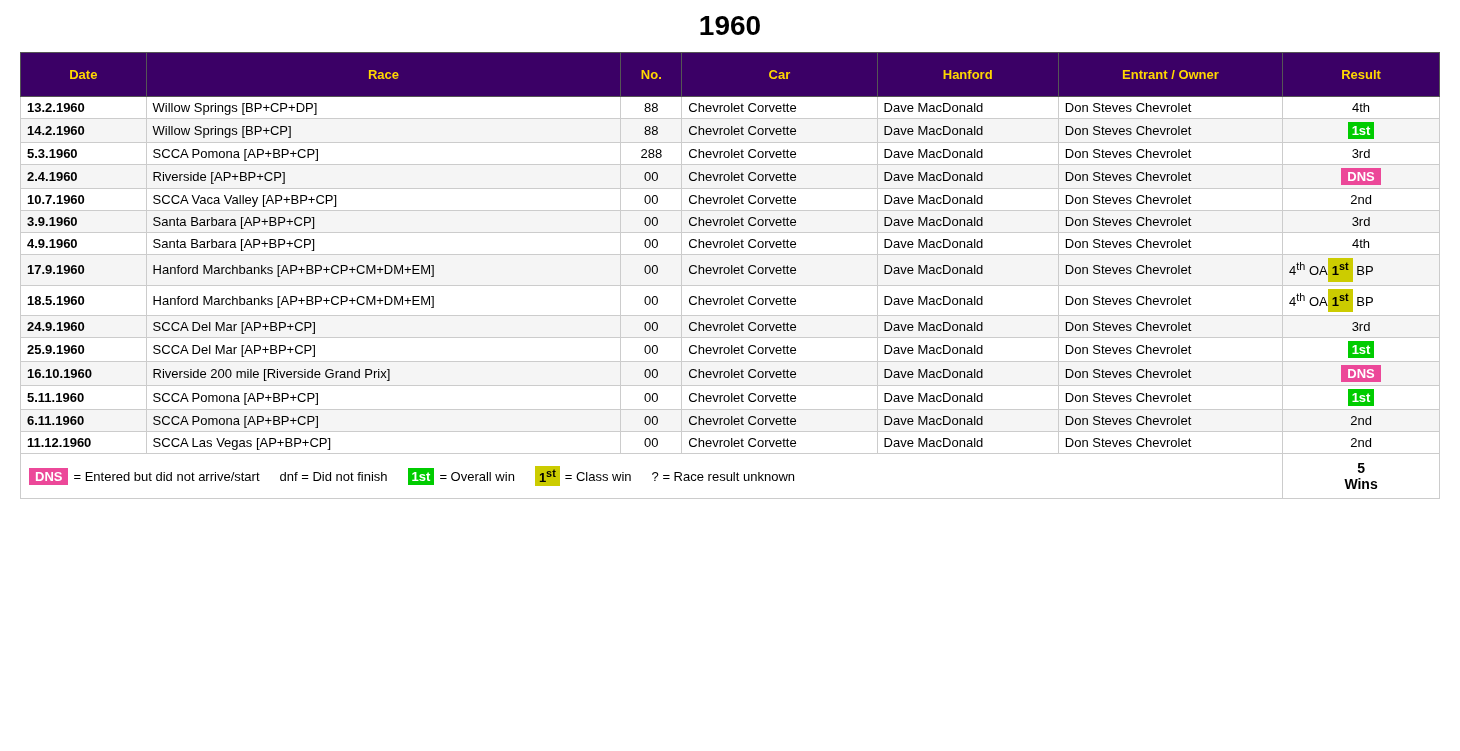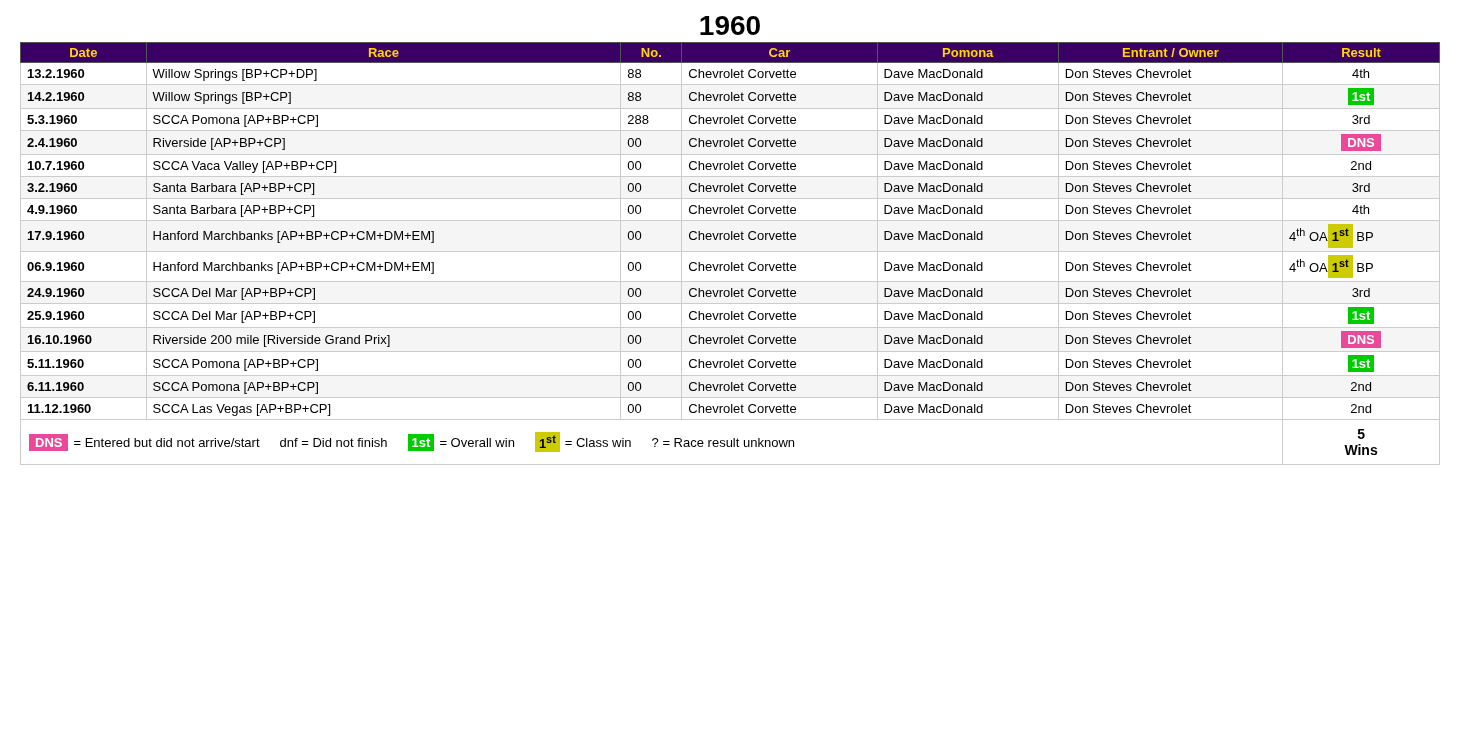--- a/index.html
+++ b/index.html
@@ -6,32 +6,33 @@
     body {
       background: #fff;
       font-family: Arial, sans-serif;
       font-size: 13px;
       padding: 10px 20px;
     }
     h1 {
       text-align: center;
       font-size: 28px;
       font-weight: bold;
+      margin-bottom: 10px;
       color: #000;
     }
     table {
       width: 100%;
       border-collapse: collapse;
       border: 1px solid #333;
     }
     thead tr th {
       background-color: #3b0066;
       color: #ffd700;
       font-weight: bold;
-      padding: 2px 8px;
+      padding: 14px 8px;
       text-align: center;
       border: 1px solid #555;
     }
     tbody tr td {
       padding: 3px 6px;
       border: 1px solid #ccc;
       vertical-align: middle;
     }
     tbody tr:nth-child(even) {
       background-color: #f5f5f5;
@@ -80,36 +81,36 @@
       align-items: center;
       gap: 20px;
       padding: 6px 4px;
       font-size: 13px;
     }
     .legend-item {
       display: flex;
       align-items: center;
       gap: 5px;
     }
-    .no-col { text-align: left; }
+    .no-col { text-align: center; }
     .date-col { white-space: nowrap; font-weight: bold; }
   </style>
 </head>
 <body>
 
 <h1>1960</h1>
 
 <table>
   <thead>
     <tr id="header-row">
     <th>Date</th>
         <th>Race</th>
         <th>No.</th>
         <th>Car</th>
-        <th>Pomona</th>
+        <th>Hanford</th>
         <th>Entrant / Owner</th>
         <th>Result</th>
       </tr>
   </thead>
   <tbody id="table-body">
   <tr>
         <td class="date-col">13.2.1960</td>
         <td>Willow Springs [BP+CP+DP]</td>
         <td class="no-col">88</td>
         <td>Chevrolet Corvette</td>
@@ -147,21 +148,21 @@
       <tr>
         <td class="date-col">10.7.1960</td>
         <td>SCCA Vaca Valley [AP+BP+CP]</td>
         <td class="no-col">00</td>
         <td>Chevrolet Corvette</td>
         <td>Dave MacDonald</td>
         <td>Don Steves Chevrolet</td>
         <td class="result-cell">2nd</td>
       </tr>
       <tr>
-        <td class="date-col">3.2.1960</td>
+        <td class="date-col">3.9.1960</td>
         <td>Santa Barbara [AP+BP+CP]</td>
         <td class="no-col">00</td>
         <td>Chevrolet Corvette</td>
         <td>Dave MacDonald</td>
         <td>Don Steves Chevrolet</td>
         <td class="result-cell">3rd</td>
       </tr>
       <tr>
         <td class="date-col">4.9.1960</td>
         <td>Santa Barbara [AP+BP+CP]</td>
@@ -179,21 +180,21 @@
         <td>Dave MacDonald</td>
         <td>Don Steves Chevrolet</td>
         <td class="result-cell">
           <div class="result-multi">
             <span>4<sup>th</sup> OA</span>
             <span><span class="badge-yellow" style="color: rgb(0, 0, 0);">1<sup>st</sup></span> BP</span>
           </div>
         </td>
       </tr>
       <tr>
-        <td class="date-col">06.9.1960</td>
+        <td class="date-col">18.5.1960</td>
         <td>Hanford Marchbanks [AP+BP+CP+CM+DM+EM]</td>
         <td class="no-col">00</td>
         <td>Chevrolet Corvette</td>
         <td>Dave MacDonald</td>
         <td>Don Steves Chevrolet</td>
         <td class="result-cell">
           <div class="result-multi">
             <span>4<sup>th</sup> OA</span>
             <span><span class="badge-yellow" style="color: rgb(0, 0, 0);">1<sup>st</sup></span> BP</span>
           </div>

